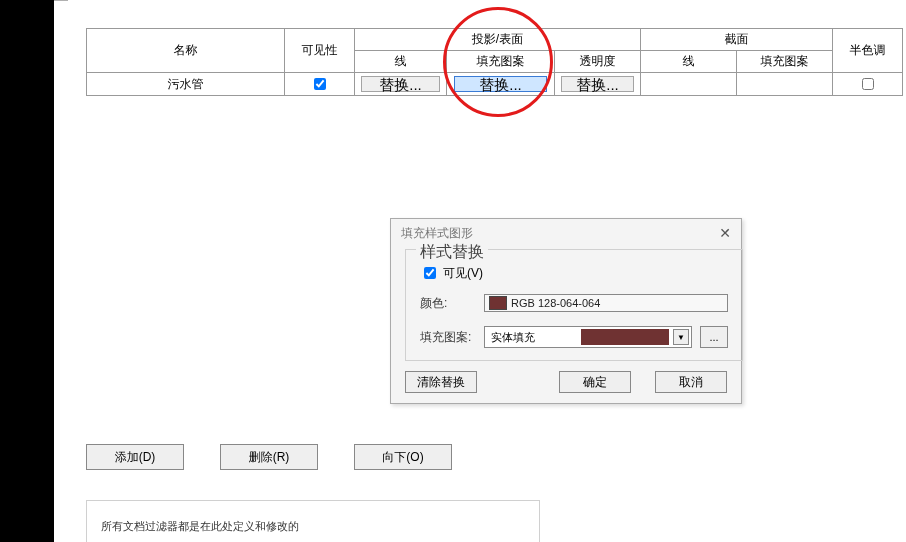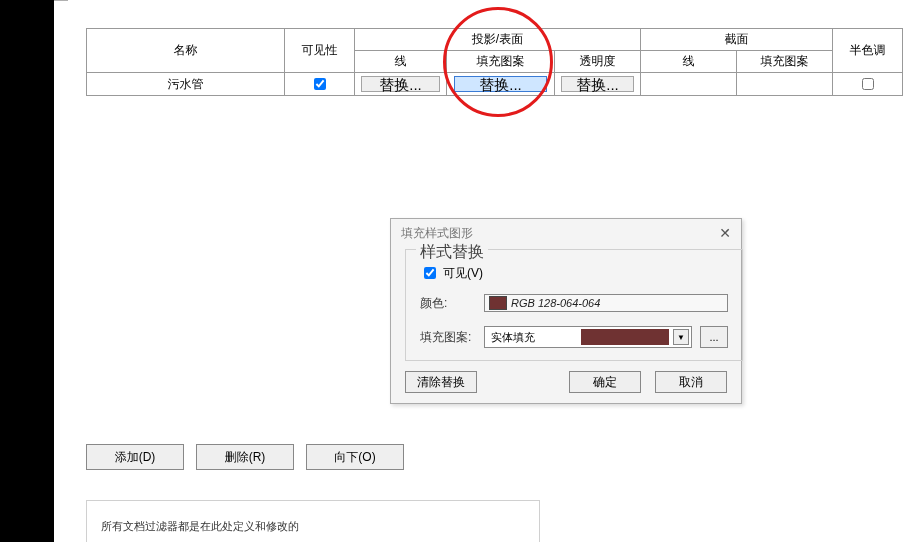--- a/index.html
+++ b/index.html
@@ -137,21 +137,21 @@
     height: 18px;
     border: 1px solid #888;
     background: #f8f8f8;
     display: flex;
     align-items: center;
   }
   .swatch {
     width: 18px; height: 14px; margin: 0 4px;
     border: 1px solid #444;
   }
-  .color-text { font-size: 11px; color: #222; font-style: italic; }
+  .color-text { font-size: 11px; color: #222; }
   .pattern-select {
     flex: 1;
     height: 22px;
     border: 1px solid #888;
     background: #fff;
     display: flex;
     position: relative;
     align-items: center;
   }
   .pattern-text { padding-left: 6px; font-size: 11px; }
@@ -180,38 +180,38 @@
     font-size: 11px;
     cursor: pointer;
     text-align: center;
     line-height: 20px;
   }
   .dlg-btns {
     position: absolute;
     left: 14px; right: 14px; bottom: 10px;
     display: flex;
     justify-content: flex-end;
-    gap: 14px;
+    gap: 24px;
   }
   .dlg-btns .btn {
     width: 72px; height: 22px;
     border: 1px solid #888;
     background: #efefef;
     font-size: 12px;
     cursor: pointer;
     text-align: center;
     line-height: 20px;
   }
   .dlg-btns .btn.left { margin-right: auto; }
   
   .main-btns {
     position: absolute;
     left: 18px; top: 444px;
     display: flex;
-    gap: 12px;
+    gap: 36px;
   }
   .main-btns .btn {
     width: 98px; height: 26px;
     border: 1px solid #888;
     background: #efefef;
     font-size: 12px;
     cursor: pointer;
     text-align: center;
     line-height: 24px;
   }

